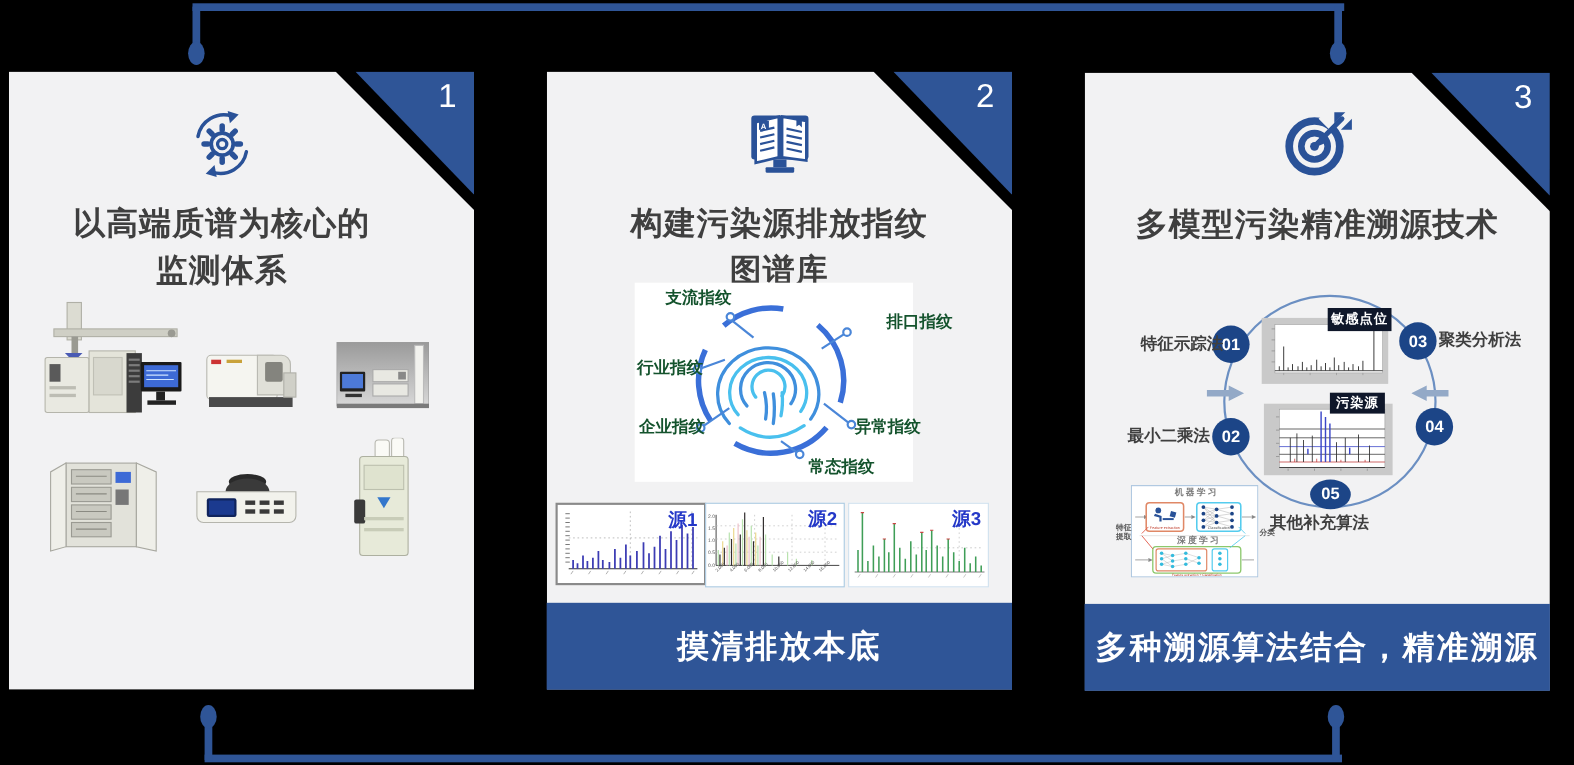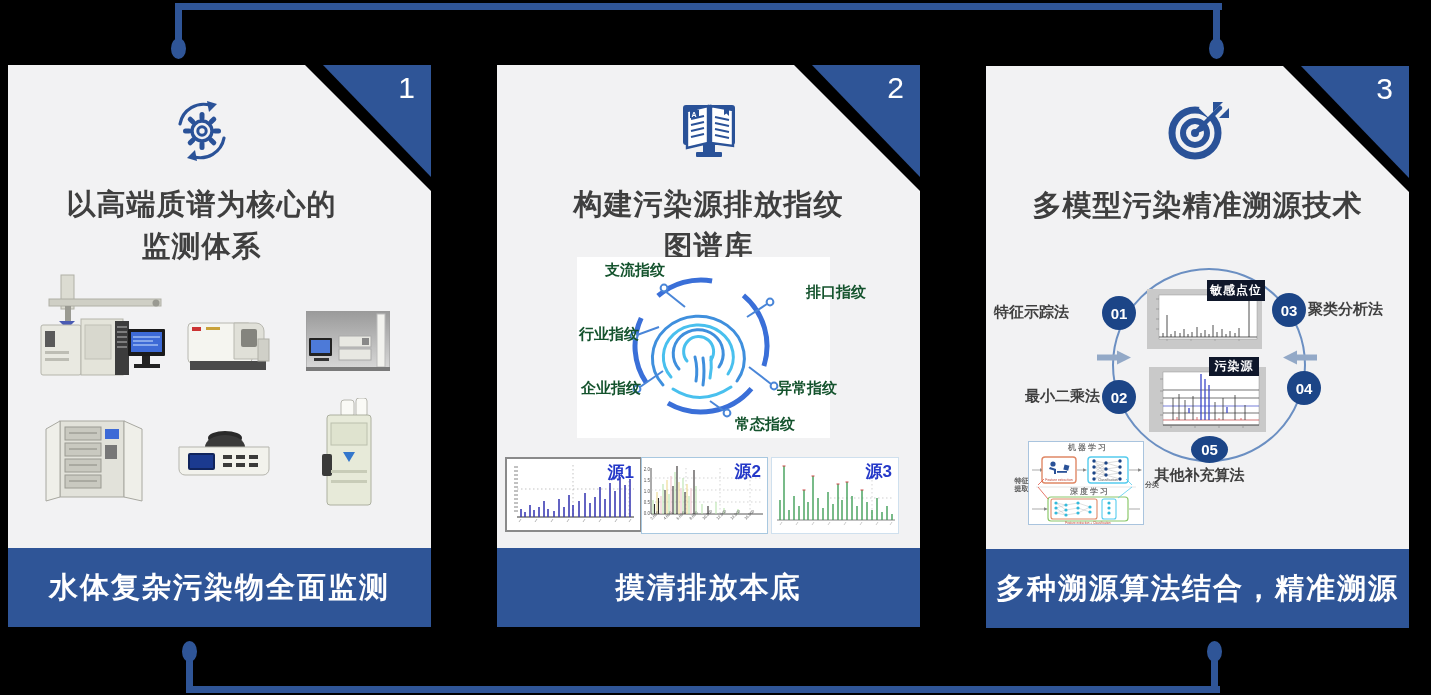--- a/index.html
+++ b/index.html
@@ -196,21 +196,20 @@
         <rect x="35" y="0" width="11" height="19" rx="3" fill="#fafaf6" stroke="#b8b8b0"></rect>
         <rect x="6" y="17" width="44" height="90" rx="3" fill="#e7ead9" stroke="#adb0a0"></rect>
         <rect x="10" y="25" width="36" height="22" fill="#dfe3cf" stroke="#bcc0ae"></rect>
         <polygon points="22,54 34,54 28,64" fill="#3377cc"></polygon>
         <rect x="1" y="56" width="10" height="22" rx="2" fill="#3a3a3a"></rect>
         <rect x="10" y="72" width="36" height="3" fill="#c8ccb8"></rect>
         <rect x="10" y="82" width="36" height="3" fill="#c8ccb8"></rect>
       </svg>
     </div>
 
-    <div class="footer-bar">水体复杂污染物全面监测</div>
   </div>
 
   <div class="card" id="c2" style="left:497px;">
     <div class="card-bg"></div>
     <div class="corner"></div>
     <div class="corner-num">2</div>
 
     <div class="icon-wrap">
       <svg width="76" height="66" viewBox="0 0 76 66">
         <rect x="12" y="8" width="52" height="40" rx="3" fill="#2A5298"></rect>
@@ -570,21 +569,21 @@
       </svg>
     </div>
     <div class="tag" style="left:223px;top:291px;width:50px;height:19px;">污染源</div>
 
     <div class="num-badge" style="left:116px;top:230px;">01</div>
     <div class="num-badge" style="left:116px;top:314px;">02</div>
     <div class="num-badge" style="left:286px;top:227px;">03</div>
     <div class="num-badge" style="left:301px;top:305px;">04</div>
     <div class="num-badge wide" style="left:205px;top:370px;">05</div>
 
-    <div class="mlabel" style="left:8px;top:237px;width:94px;">特征示踪法</div>
+    <div class="mlabel" style="left:32px;top:237px;width:94px;text-align:right;">特征示踪法</div>
     <div class="mlabel" style="left:18px;top:321px;width:96px;text-align:right;">最小二乘法</div>
     <div class="mlabel" style="left:322px;top:234px;width:100px;">聚类分析法</div>
     <div class="mlabel" style="left:156px;top:400px;width:115px;text-align:center;">其他补充算法</div>
 
     <div class="flow" style="left:111px;top:284px;">
       <svg width="34" height="15" viewBox="0 0 34 15">
           <path d="M0 4.5 H20 V0.5 L34 7.5 L20 14.5 V10.5 H0 Z" fill="#93A9C7"></path>
         </svg>
     </div>
     <div class="flow" style="left:297px;top:284px;">

